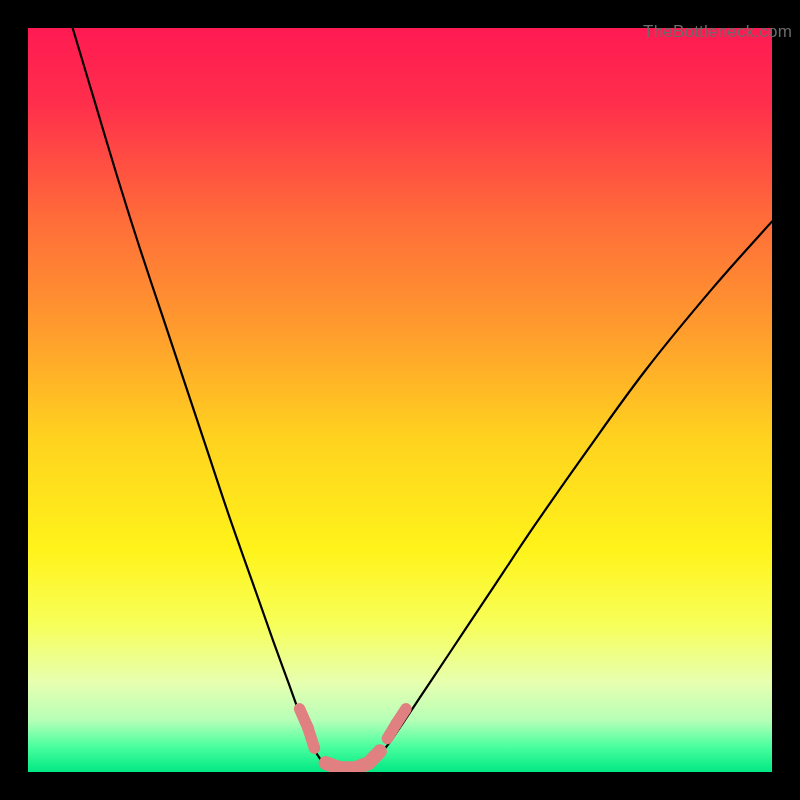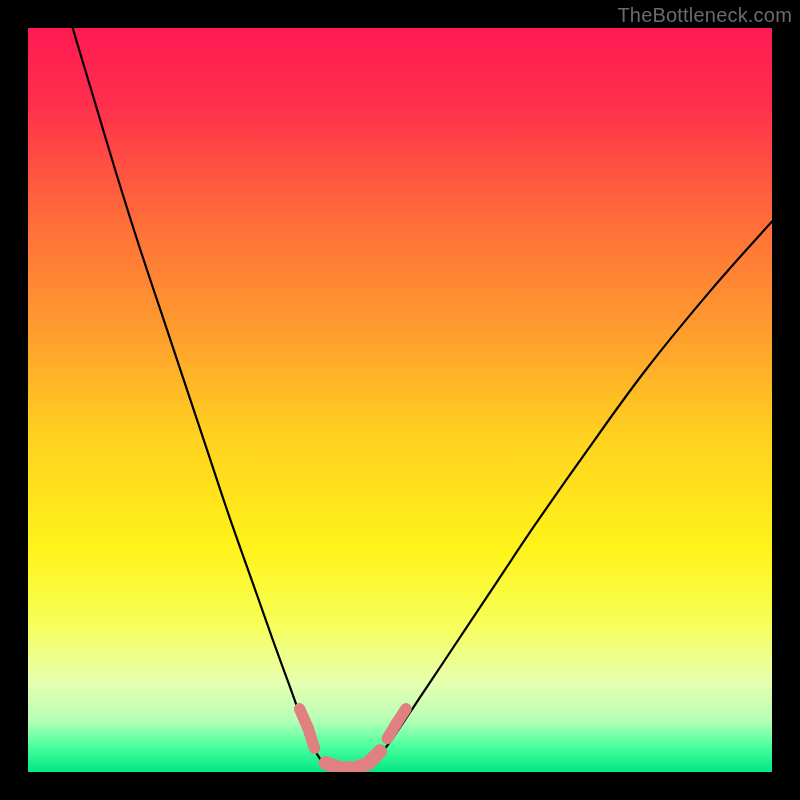--- a/index.html
+++ b/index.html
@@ -19,24 +19,24 @@
   .plot {
     position: absolute;
     left: 28px;
     top: 28px;
     width: 744px;
     height: 744px;
     overflow: hidden;
   }
   .watermark {
     position: absolute;
-    top: 4px;
+    top: 22px;
     right: 8px;
     color: #6b6b6b;
-    font-size: 20px;
+    font-size: 17px;
     font-weight: 500;
     letter-spacing: 0.2px;
     z-index: 10;
     user-select: none;
   }
   svg { display: block; }
 </style>
 </head>
 <body>
 

